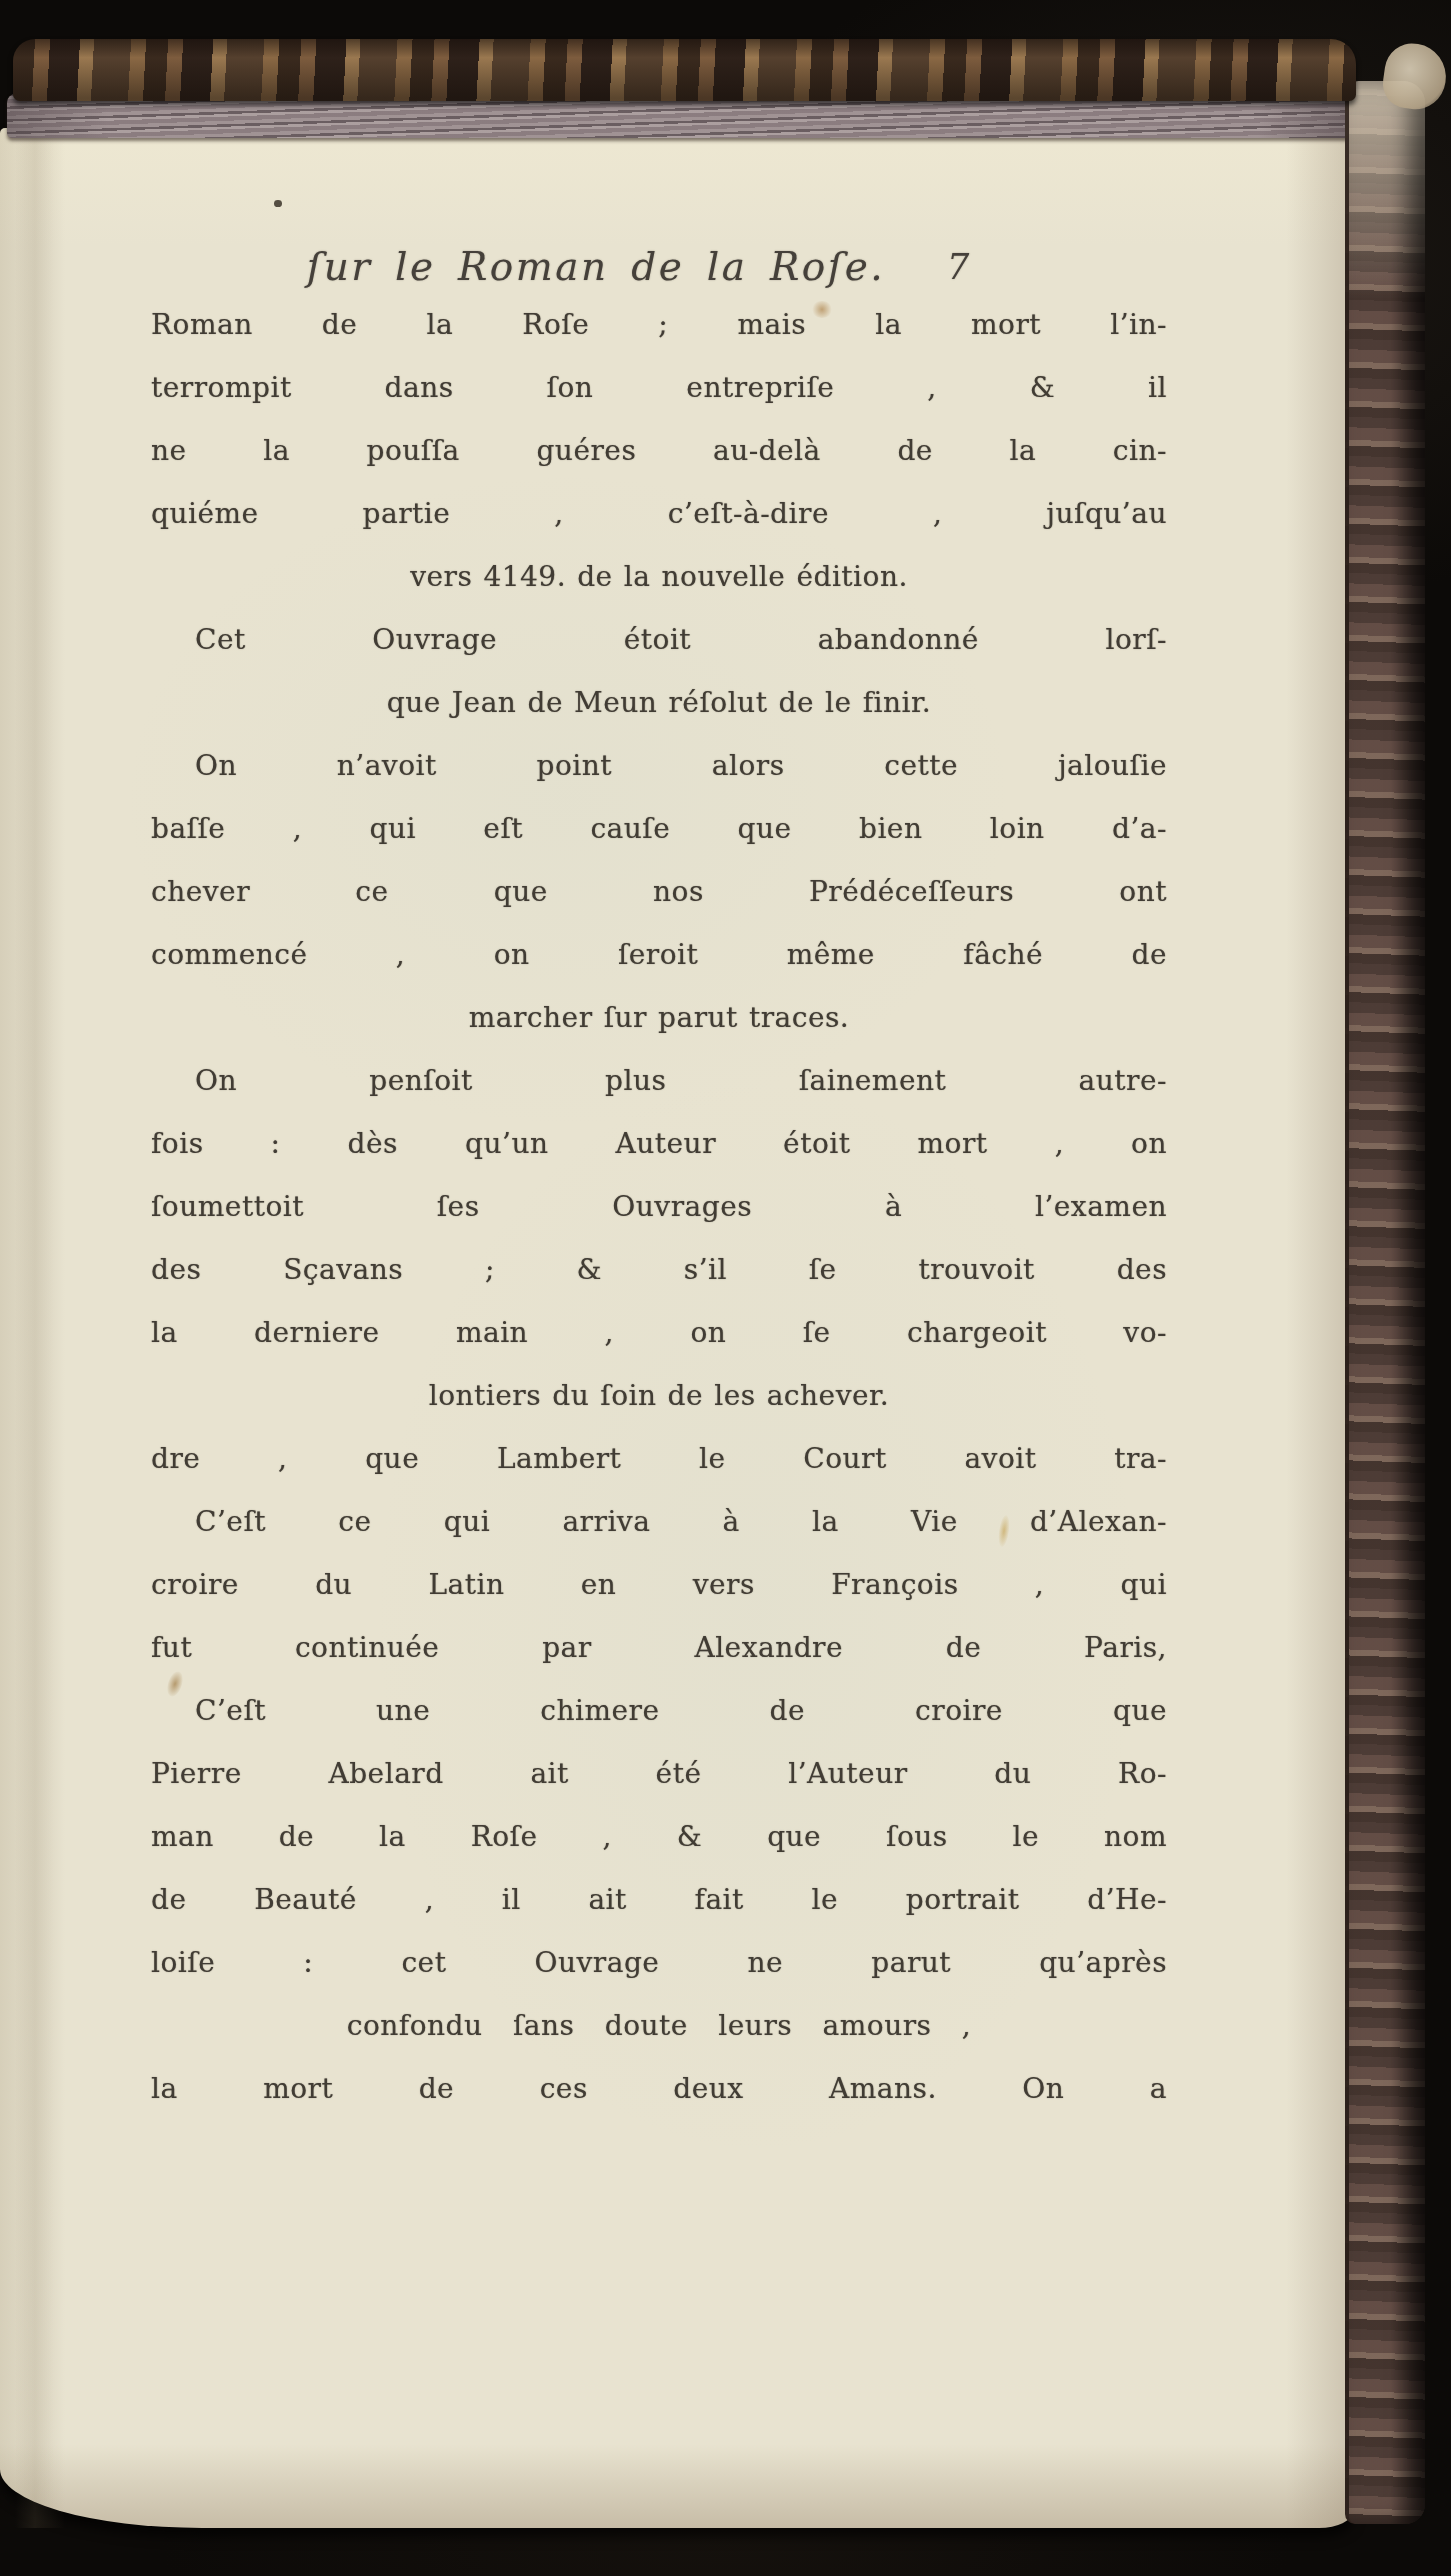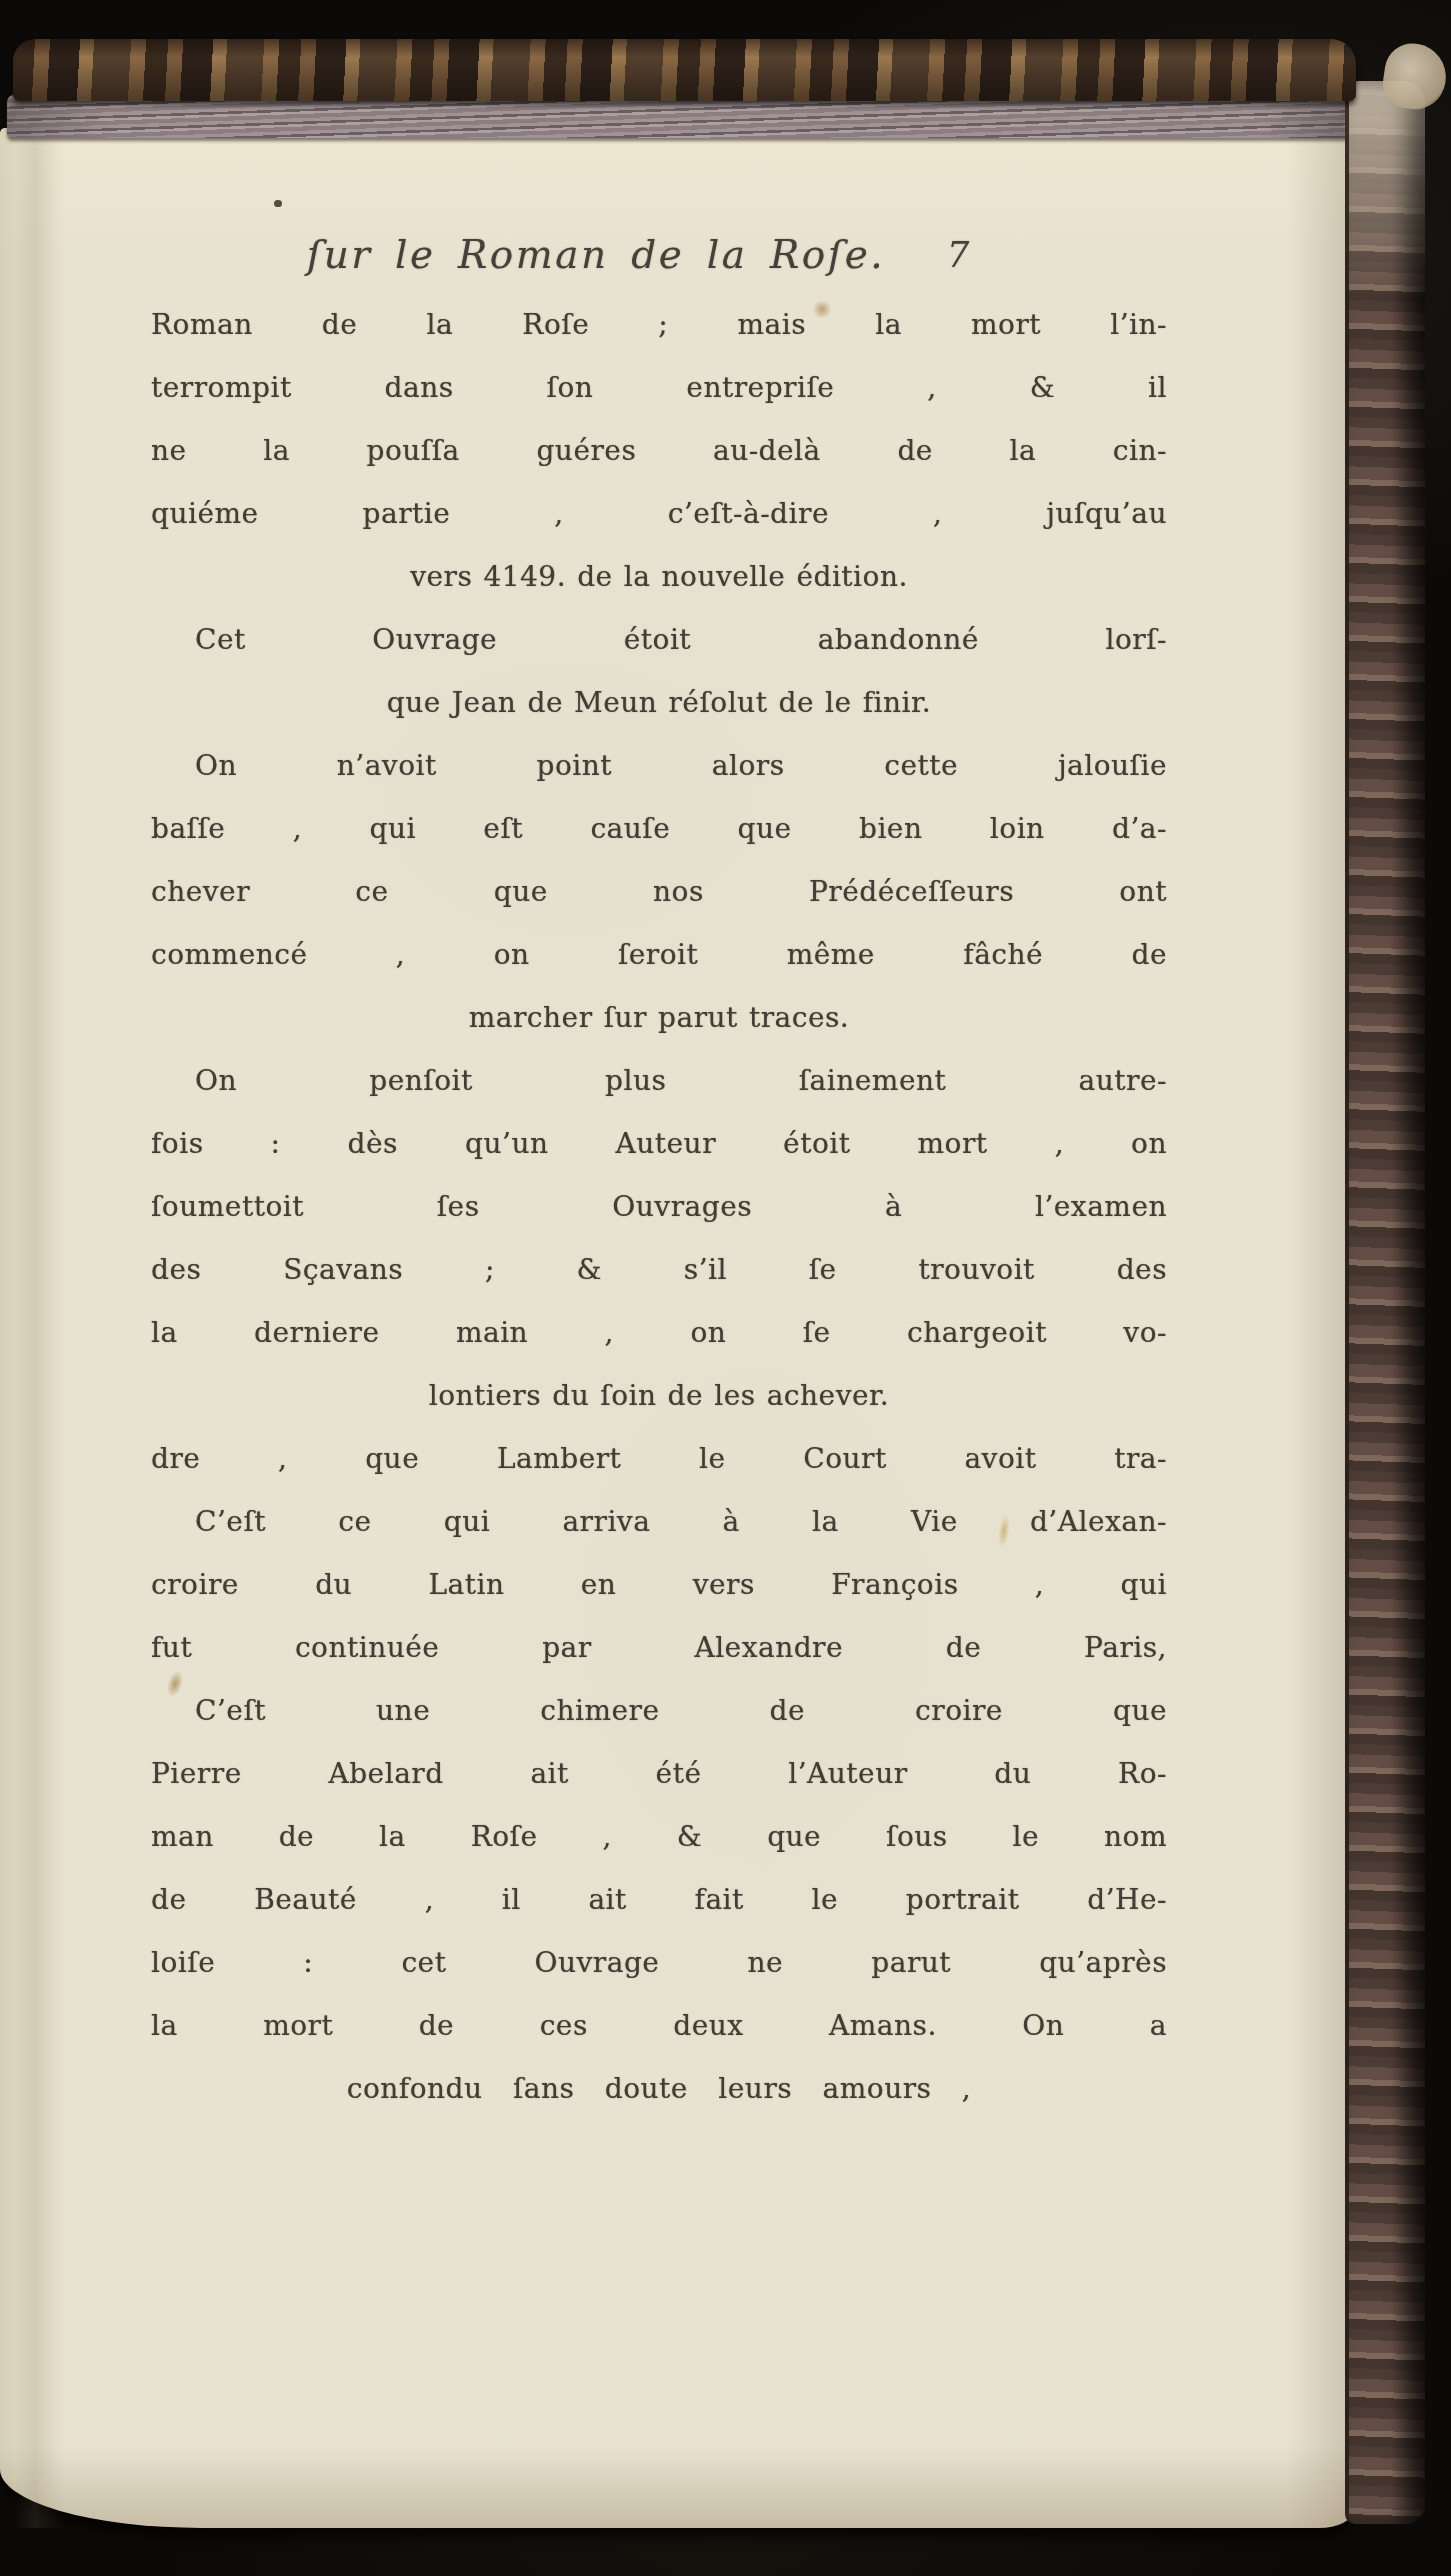--- a/index.html
+++ b/index.html
@@ -65,21 +65,21 @@
       linear-gradient(180deg, rgba(238,232,210,.95), rgba(238,232,210,0) 118px),
       radial-gradient(ellipse 638px 470px at 42% 28%, rgba(188,203,194,.10), transparent 70%),
       radial-gradient(ellipse 537px 756px at 56% 62%, rgba(182,198,190,.09), transparent 72%);
     box-shadow:0 8.4px 11.8px rgba(0,0,0,.65);
   }
   .page::before{ 
     content:"";position:absolute;left:15px;top:0;width:50px;height:100%;
     background:linear-gradient(90deg, rgba(130,115,88,.0), rgba(130,115,88,.16) 40%, rgba(130,115,88,0));
   }
   
-  .header{position:absolute;left:151px;top:104px;width:1016px;height:60px;color:#45403a;}
+  .header{position:absolute;left:151px;top:116px;width:1016px;height:60px;color:#45403a;}
   .running-title{
     position:absolute;left:0;top:0;width:890px;text-align:center;
     font-style:italic;font-size:39px;letter-spacing:2.5px;word-spacing:7.6px;
     text-shadow:0 0 1.7px rgba(62,56,46,.4);
   }
   .page-number{
     position:absolute;left:796px;top:3.4px;font-style:italic;font-size:35px;
     text-shadow:0 0 1.7px rgba(62,56,46,.4);
   }
   .text-lines{
@@ -135,22 +135,22 @@
         <div class="line">lontiers du ſoin de les achever.</div>
         <div class="line stretch">dre , que Lambert le Court avoit tra-</div>
         <div class="line indent stretch">C’eſt ce qui arriva à la Vie d’Alexan-</div>
         <div class="line stretch">croire du Latin en vers François , qui</div>
         <div class="line stretch">fut continuée par Alexandre de Paris,</div>
         <div class="line indent stretch">C’eſt une chimere de croire que</div>
         <div class="line stretch">Pierre Abelard ait été l’Auteur du Ro-</div>
         <div class="line stretch">man de la Roſe , &amp; que ſous le nom</div>
         <div class="line stretch">de Beauté , il ait fait le portrait d’He-</div>
         <div class="line stretch">loiſe : cet Ouvrage ne parut qu’après</div>
+        <div class="line wide">confondu ſans doute leurs amours ,</div>
         <div class="line stretch">la mort de ces deux Amans. On a</div>
-        <div class="line wide">confondu ſans doute leurs amours ,</div>
       </div>
 
     <div class="stain s1"></div>
     <div class="stain s2"></div>
     <div class="stain s3"></div>
     <div class="stain s4"></div>
   </div>
 </div>
 
 

